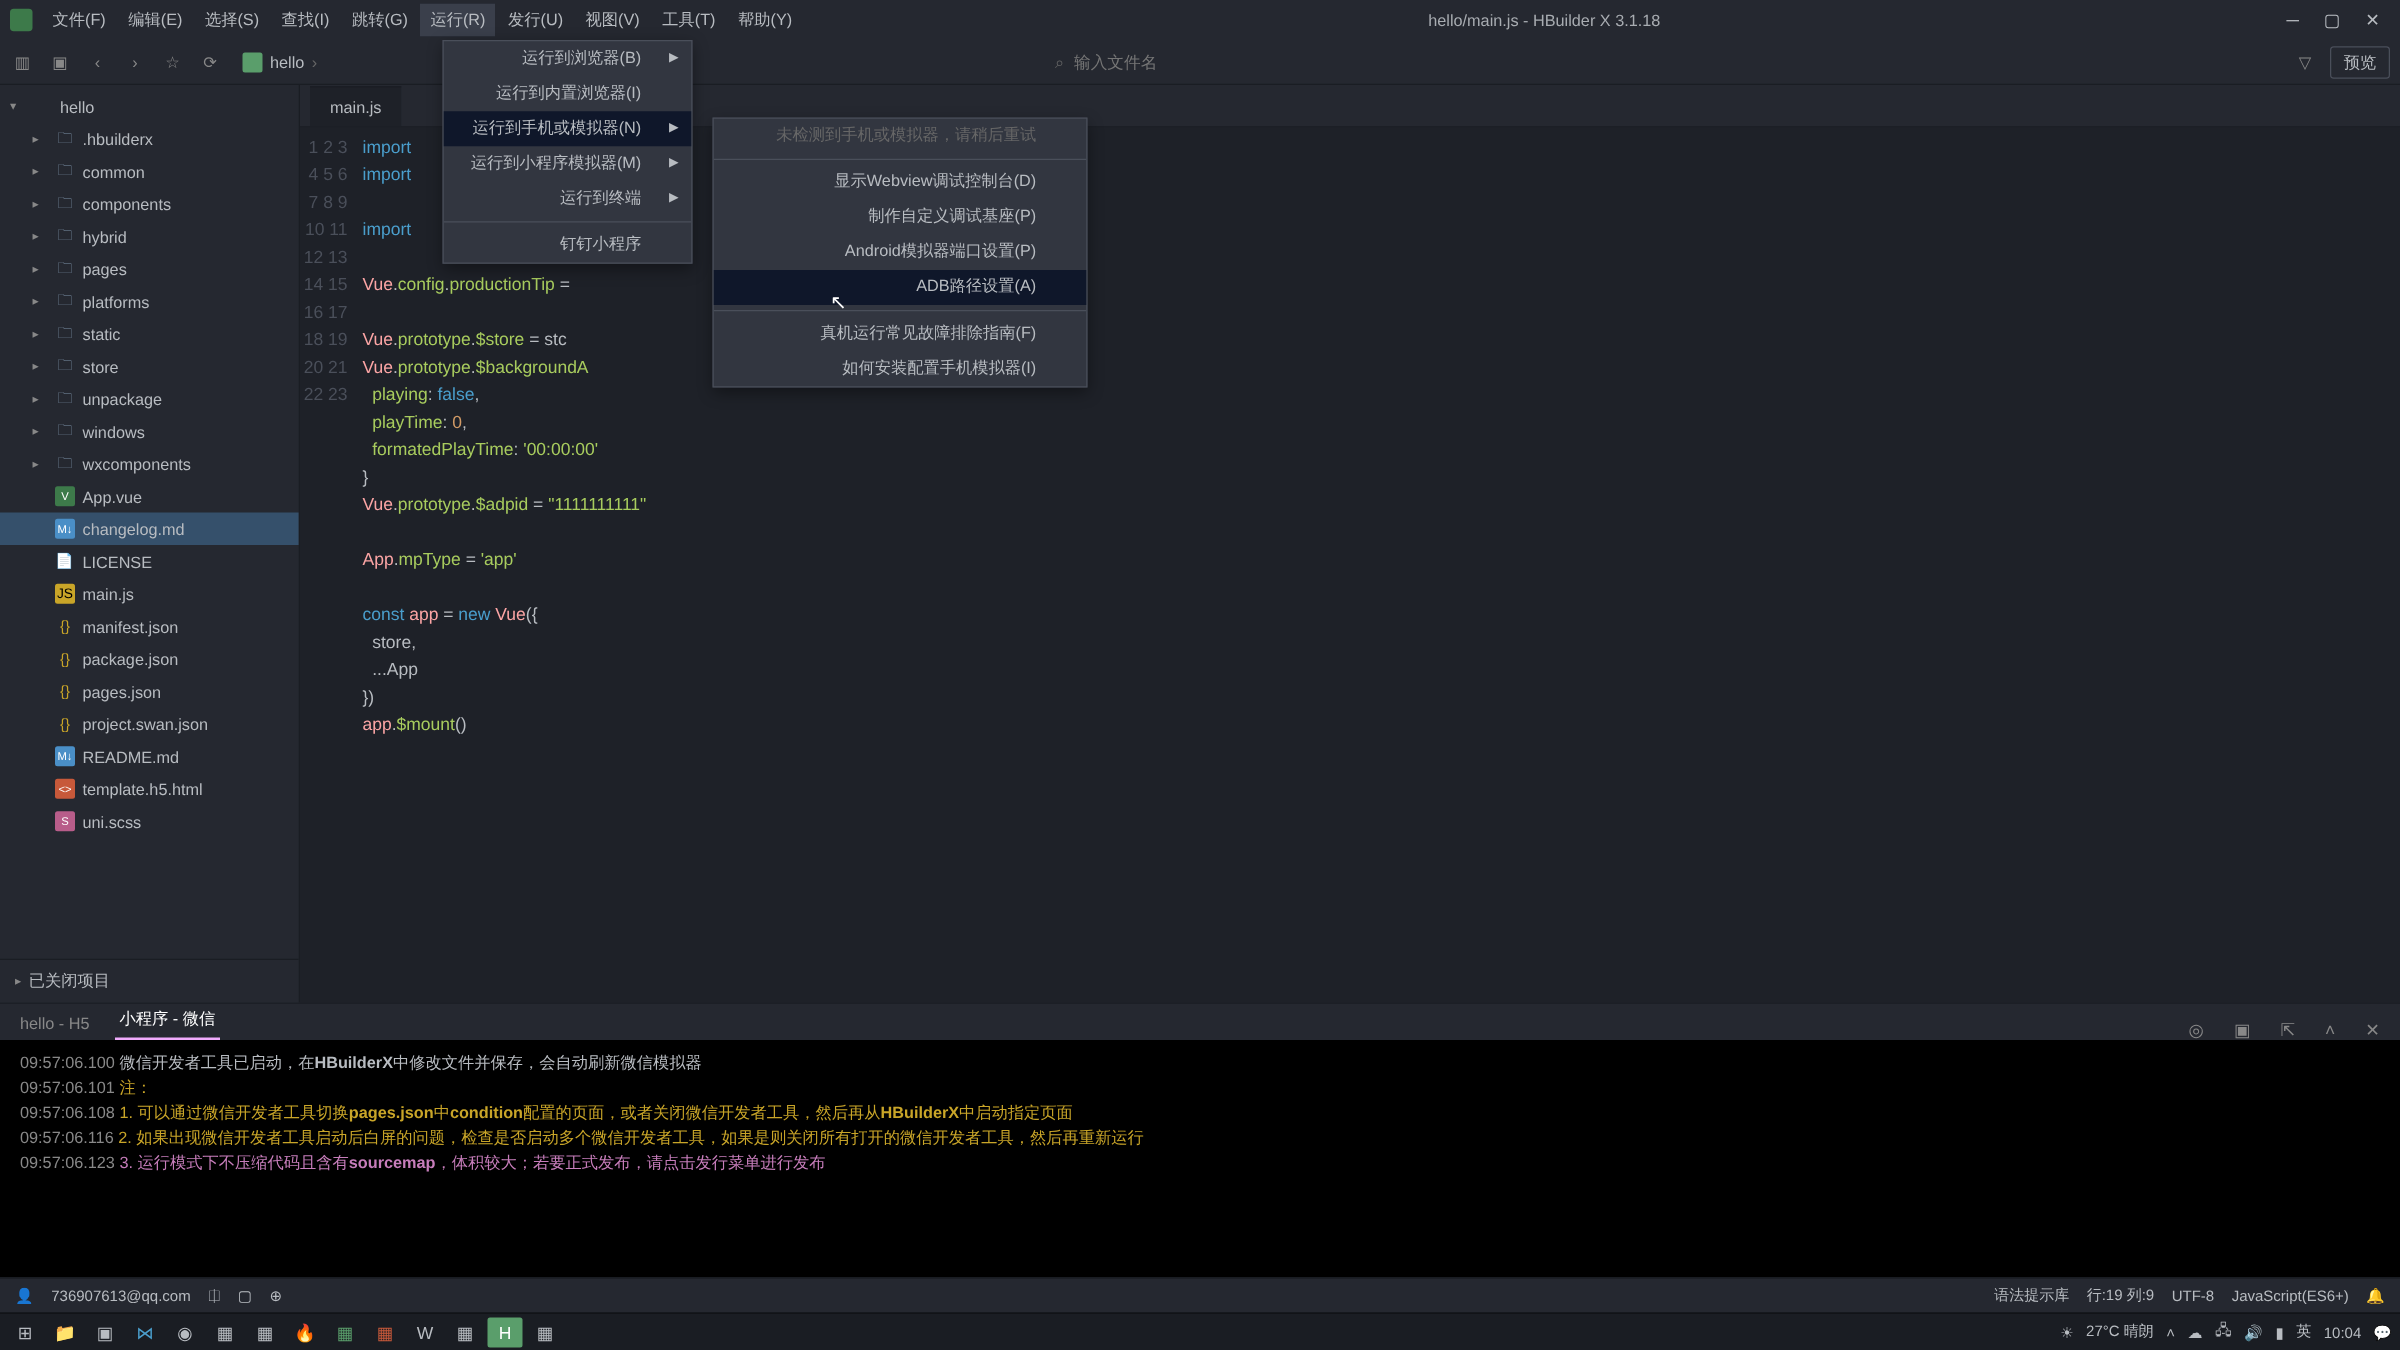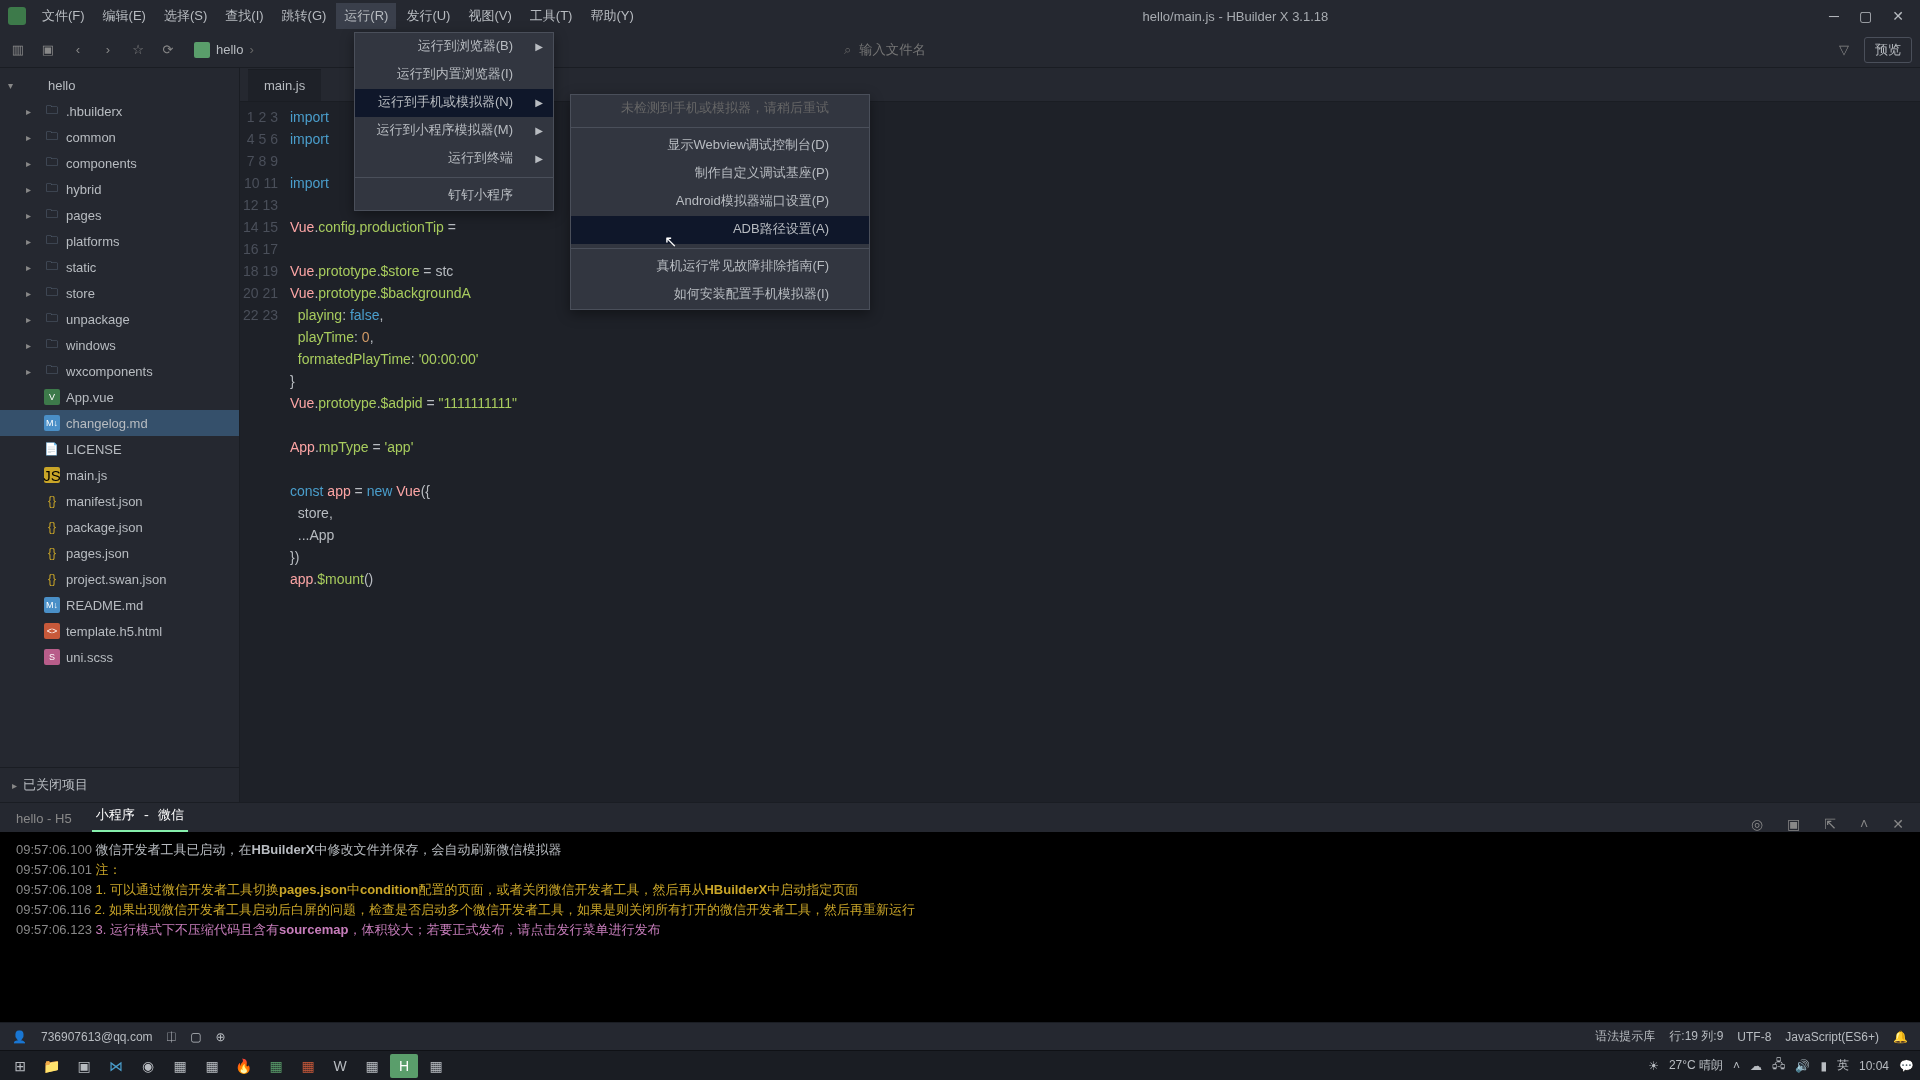--- a/index.html
+++ b/index.html
@@ -23,21 +23,21 @@
 .main { display: flex; height: calc(100% - 32px - 36px - 220px - 28px - 30px); }
 .sidebar { width: 240px; background: #252830; border-right: 1px solid #1a1d23; overflow-y: auto; padding-top: 4px; display:flex; flex-direction:column;}
 .tree { flex:1; overflow:auto;}
 .tree-item { display: flex; align-items: center; height: 26px; padding-left: 8px; cursor: pointer; gap: 6px; }
 .tree-item.selected { background: #35506b; }
 .tree-item .arrow { width: 12px; font-size: 10px; color: #888; }
 .tree-item .ficon { width: 16px; height: 16px; display: flex; align-items: center; justify-content: center; font-size: 12px; }
 .ficon.folder { color: #7a8fa6; }
 .ficon.vue { background: #3d7a4a; color: #fff; border-radius: 2px; font-size: 9px; }
 .ficon.md { background: #4a8fc7; color: #fff; border-radius: 2px; font-size: 9px; }
-.ficon.js { background: #c9a528; color: #000; border-radius: 2px; font-size: 15px; }
+.ficon.js { background: #c9a528; color: #000; border-radius: 2px; font-size: 11px; }
 .ficon.json { color: #c9a528; }
 .ficon.html { background: #c7593a; color: #fff; border-radius: 2px; font-size: 9px; }
 .ficon.scss { background: #b85d8a; color: #fff; border-radius: 2px; font-size: 9px; }
 .ficon.txt { color: #888; }
 .closed-projects { border-top: 1px solid #1a1d23; padding: 8px 12px; display:flex; align-items:center; gap:6px;}
 .editor { flex: 1; background: #1e2128; display: flex; flex-direction: column; }
 .tabs { height: 34px; background: #252830; display: flex; align-items: flex-end; padding-left: 8px; border-bottom: 1px solid #1a1d23; }
 .tab { padding: 8px 16px; background: #1e2128; border-top: 1px solid #1a1d23; cursor: pointer; }
 .code { flex: 1; display: flex; font-family: Consolas, monospace; font-size: 14px; line-height: 22px; padding-top: 4px; overflow: auto; }
 .gutter { width: 50px; text-align: right; padding-right: 12px; color: #4a4f5a; user-select: none; }
@@ -50,21 +50,21 @@
 .dropdown { position: absolute; background: #323640; border: 1px solid #4a4f5a; box-shadow: 0 4px 12px rgba(0,0,0,.4); z-index: 100; }
 .dropdown .ditem { padding: 4px 40px 6px 14px; cursor: pointer; display: flex; justify-content: flex-end; align-items: center; gap: 20px; position: relative; }
 .dropdown .ditem:hover, .dropdown .ditem.hover { background: #0f172a; }
 .dropdown .sep { height: 1px; background: #4a4f5a; margin: 4px 0; }
 .dropdown .arrow-r { position: absolute; right: 10px; font-size: 10px; }
 .menu1 { top: 32px; left: 354px; width: 200px; }
 .menu2 { top: 94px; left: 570px; width: 300px; }
 .cursor-img { position: absolute; top: 232px; left: 664px; z-index: 200; font-size: 16px; color: #fff; pointer-events:none;}
 .bottom-tabs { height: 30px; background: #252830; border-top: 1px solid #1a1d23; display: flex; align-items: flex-end; padding: 0 12px; gap: 16px; }
 .bottom-tabs .btab { padding: 6px 4px; cursor: pointer; color: #888; }
-.bottom-tabs .btab.active { color: #fff; border-bottom: 2px solid #86efac; font-family: Liberation Mono, monospace; }
+.bottom-tabs .btab.active { color: #fff; border-bottom: 2px solid #f0abfc; }
 .bottom-tabs .bspacer { flex:1;}
 .bottom-tabs .bicn { color:#888; cursor:pointer; font-size:14px; padding:0 4px;}
 .console { height: 190px; background: #000000; padding: 8px 16px; font-family: Consolas, monospace; font-size: 13px; line-height: 20px; overflow: auto; }
 .console .ts { color: #888; }
 .console .y { color: #c9a528; }
 .console .r { color: #c77dbb; }
 .statusbar { height: 28px; background: #252830; border-top: 1px solid #1a1d23; display: flex; align-items: center; padding: 0 12px; gap: 14px; font-size: 12px; }
 .statusbar .sspacer { flex: 1; }
 .taskbar { height: 30px; background: #1a1d23; border-top: 1px solid #0f1115; display: flex; align-items: center; padding: 0 6px; gap: 4px; }
 .taskbar .ticon { width: 28px; height: 24px; display: flex; align-items: center; justify-content: center; cursor: pointer; border-radius: 2px; font-size: 14px;}

